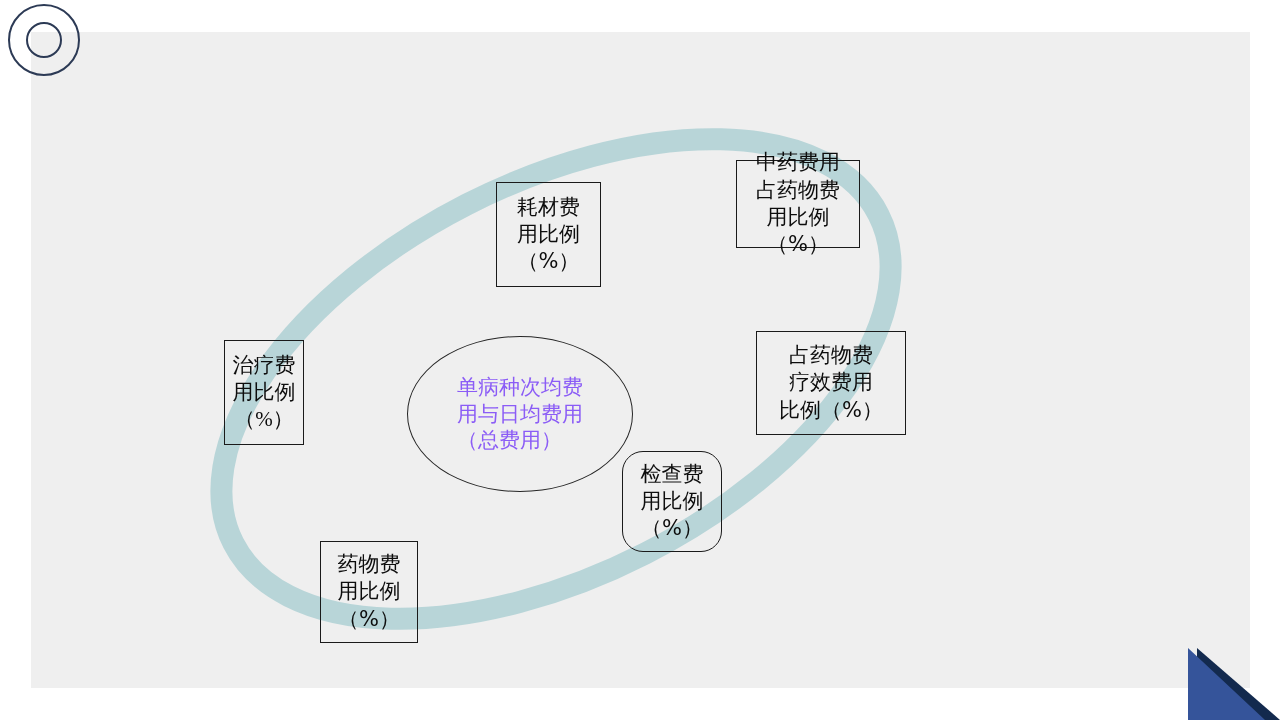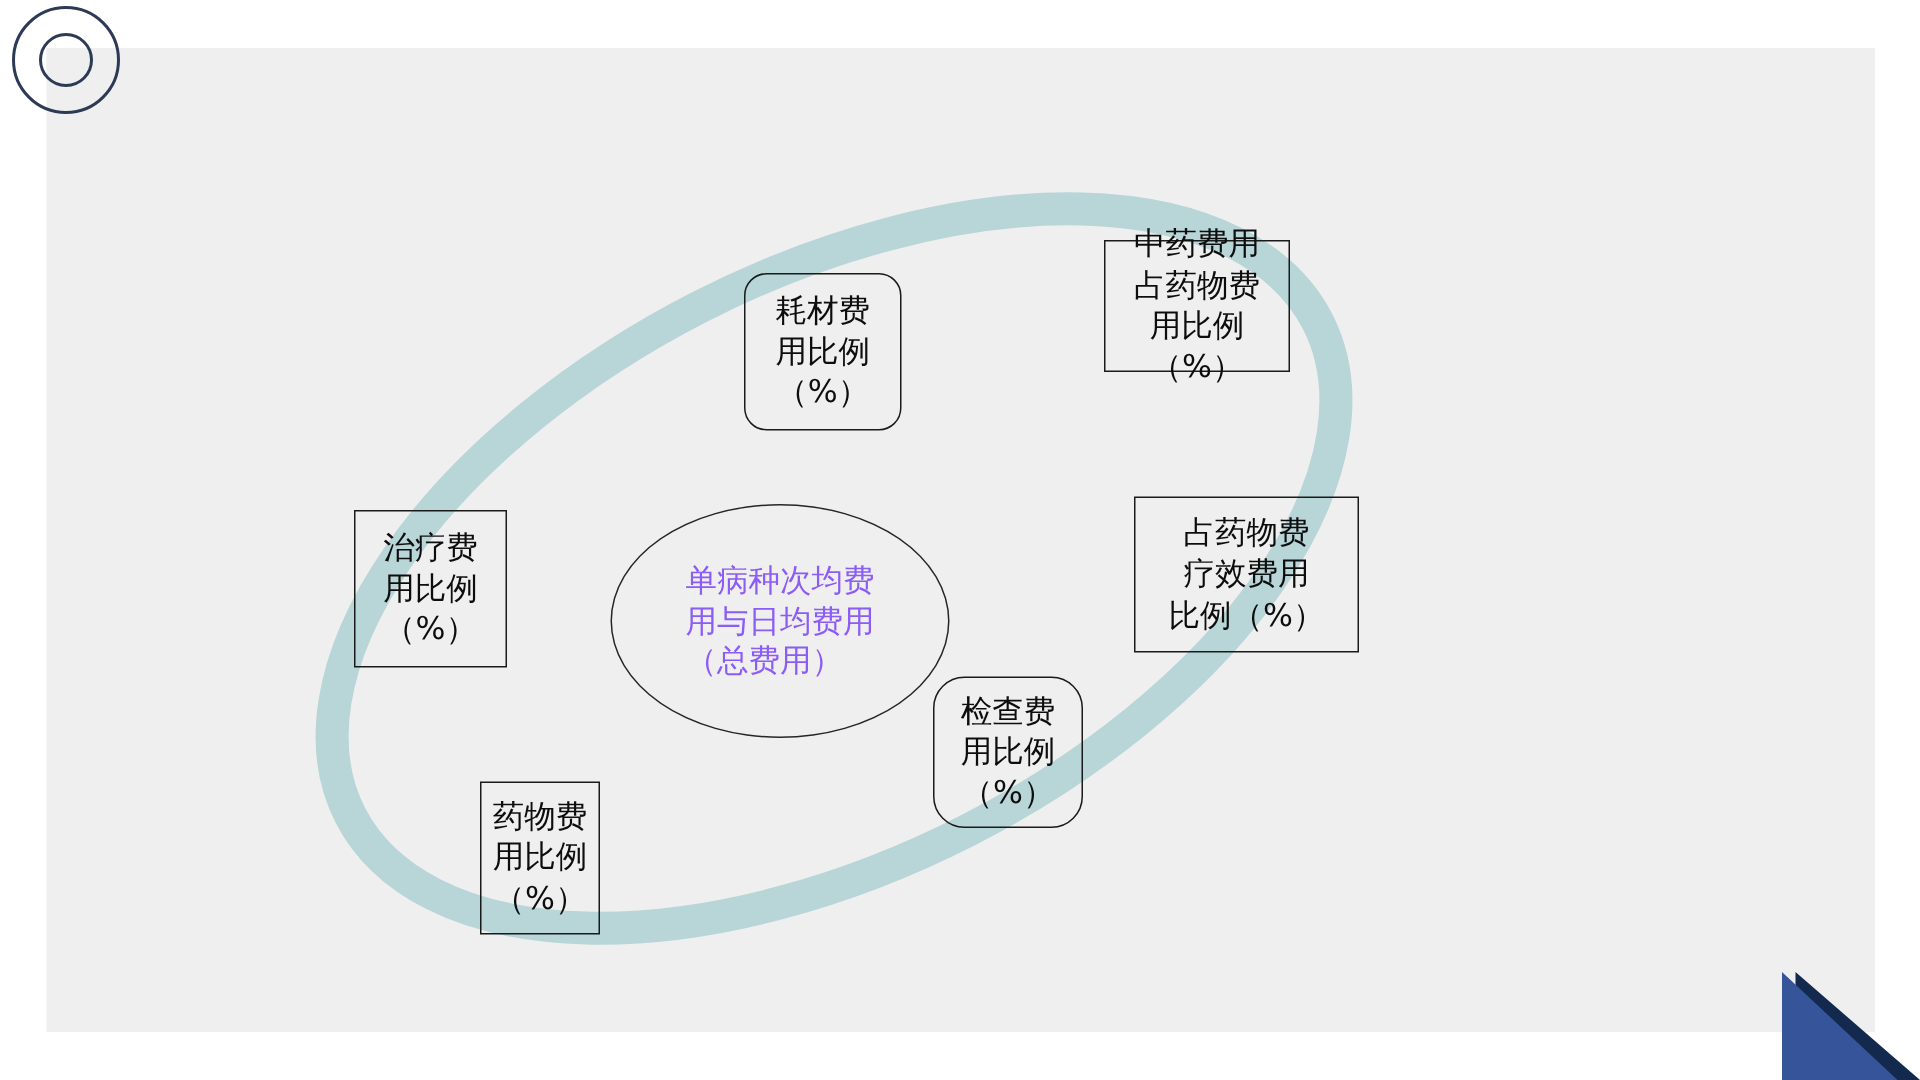--- a/index.html
+++ b/index.html
@@ -114,25 +114,25 @@
     align-items: center;
     justify-content: center;
     font-size: 21px;
     color: #0d0d0d;
     line-height: 1.3;
     text-align: center;
     white-space: pre;
     background: transparent;
   }
   
-  #box-haocai   { left: 496px; top: 182px; width: 105px; height: 105px; border-radius: 15px; }
+  #box-haocai   { left: 496px; top: 182px; width: 105px; height: 105px; }
   #box-zhongyao { left: 736px; top: 160px; width: 124px; height: 88px; }
   #box-tese     { left: 756px; top: 331px; width: 150px; height: 104px; }
-  #box-zhiliao  { left: 236px; top: 340px; width: 102px; height: 105px; }
-  #box-yaowu    { left: 320px; top: 521px; width: 80px; height: 102px; }
+  #box-zhiliao  { left: 224px; top: 340px; width: 80px; height: 105px; font-family: Liberation Serif, serif; }
+  #box-yaowu    { left: 320px; top: 541px; width: 98px; height: 102px; }
   #box-jiancha  { left: 622px; top: 451px; width: 100px; height: 101px; border-radius: 21px; }
 </style>
 </head>
 <body>
 
 <div id="slide">
 
   <div class="panel"></div>
 
   <div class="rings">

